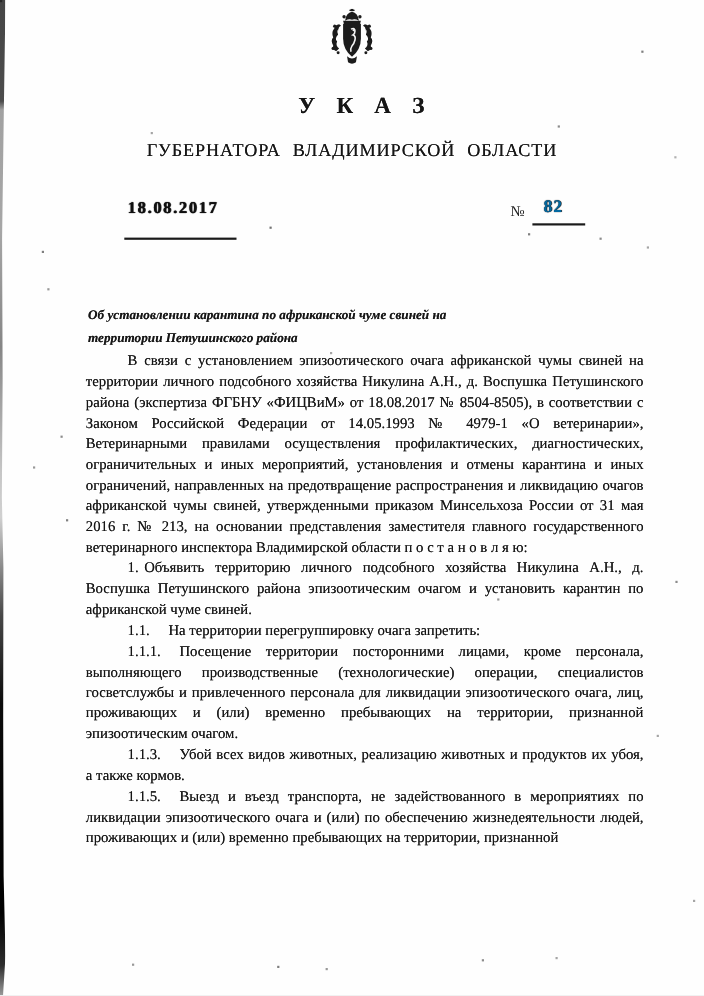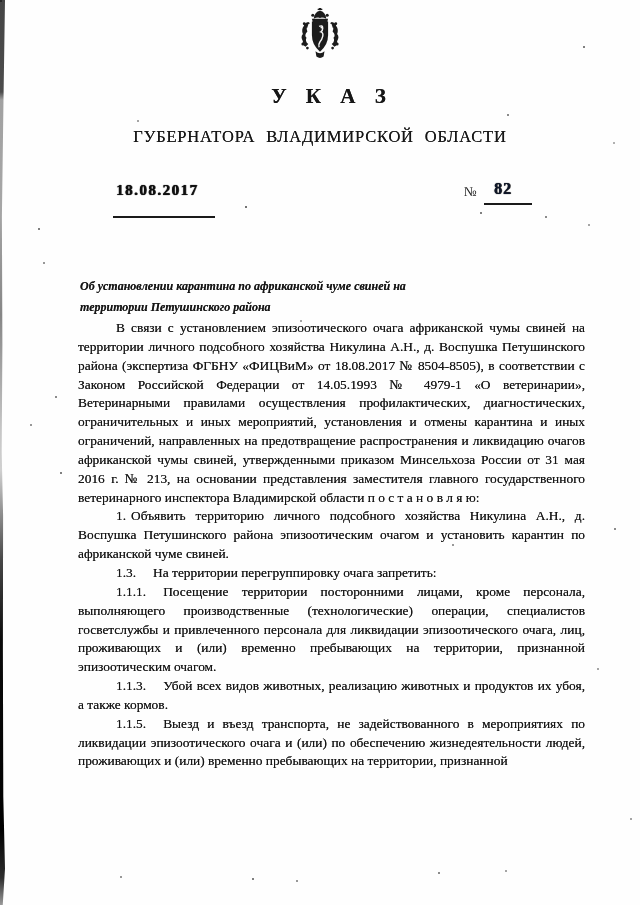--- a/index.html
+++ b/index.html
@@ -56,21 +56,21 @@
   .dateline { position:absolute; top:180px; left:0; width:100%; height:26px; }
   .date-stamp {
     position:absolute; left:113px; top:2px;
     font-size:15px; font-weight:bold; letter-spacing:1.5px; color:#101010;
     border-bottom:2px solid #1a1a1a; padding:0 16px 17px 3px;
     text-shadow:0 0 1px #000, .7px 0 0 rgba(0,0,0,.65);
   }
   .no-sign { position:absolute; left:464px; top:4px; font-size:13.5px; color:#1d1d1d; }
   .num-stamp {
     position:absolute; left:484px; top:0px;
-    font-size:16px; font-weight:bold; letter-spacing:1px; color:#0f172a;
+    font-size:16px; font-weight:bold; letter-spacing:1px; color:#0369a1;
     border-bottom:2px solid #1a1a1a; padding:0 20px 5px 10px;
     text-shadow:0 0 1px #000, .7px 0 0 rgba(0,0,0,.65);
   }
   .subject {
     position:absolute; top:276px; left:80px; width:352px;
     font-size:12px; line-height:20.5px; font-weight:bold; font-style:italic;
     text-shadow:0 0 .4px rgba(0,0,0,.7);
   }
   .doc-body {
     position:absolute; top:319px; left:78px; width:507px;
@@ -124,19 +124,19 @@
     <span class="date-stamp">18.08.2017</span>
     <span class="no-sign">№</span>
     <span class="num-stamp">82</span>
   </div>
 
   <div class="subject">Об установлении карантина по африканской чуме свиней на территории Петушинского района</div>
 
   <div class="doc-body">
       <p><span>В связи с установлением эпизоотического очага африканской чумы свиней на территории личного подсобного хозяйства Никулина А.Н., д. Воспушка Петушинского района (экспертиза ФГБНУ «ФИЦВиМ» от 18.08.2017 № 8504-8505), в соответствии с Законом Российской Федерации от 14.05.1993 № 4979-1 «О ветеринарии», Ветеринарными правилами осуществления профилактических, диагностических, ограничительных и иных мероприятий, установления и отмены карантина и иных ограничений, направленных на предотвращение распространения и ликвидацию очагов африканской чумы свиней, утвержденными приказом Минсельхоза России от 31 мая 2016 г. № 213, на основании представления заместителя главного государственного ветеринарного инспектора Владимирской области п о с т а н о в л я ю:</span></p>
       <p><span class="num" style="margin-right: 5px;">1.</span><span>Объявить территорию личного подсобного хозяйства Никулина А.Н., д. Воспушка Петушинского района эпизоотическим очагом и установить карантин по африканской чуме свиней.</span></p>
-      <p><span class="num" style="margin-right: 17px;">1.3.</span><span>На территории перегруппировку очага запретить:</span></p>
+      <p><span class="num" style="margin-right: 17px;">1.1.</span><span>На территории перегруппировку очага запретить:</span></p>
       <p><span class="num" style="margin-right: 17px;">1.1.1.</span><span>Посещение территории посторонними лицами, кроме персонала, выполняющего производственные (технологические) операции, специалистов госветслужбы и привлеченного персонала для ликвидации эпизоотического очага, лиц, проживающих и (или) временно пребывающих на территории, признанной эпизоотическим очагом.</span></p>
       <p><span class="num" style="margin-right: 17px;">1.1.3.</span><span>Убой всех видов животных, реализацию животных и продуктов их убоя, а также кормов.</span></p>
       <p><span class="num" style="margin-right: 17px;">1.1.5.</span><span>Выезд и въезд транспорта, не задействованного в мероприятиях по ликвидации эпизоотического очага и (или) по обеспечению жизнедеятельности людей, проживающих и (или) временно пребывающих на территории, признанной</span></p>
     </div>
 
 </div>
 
 </body></html>

